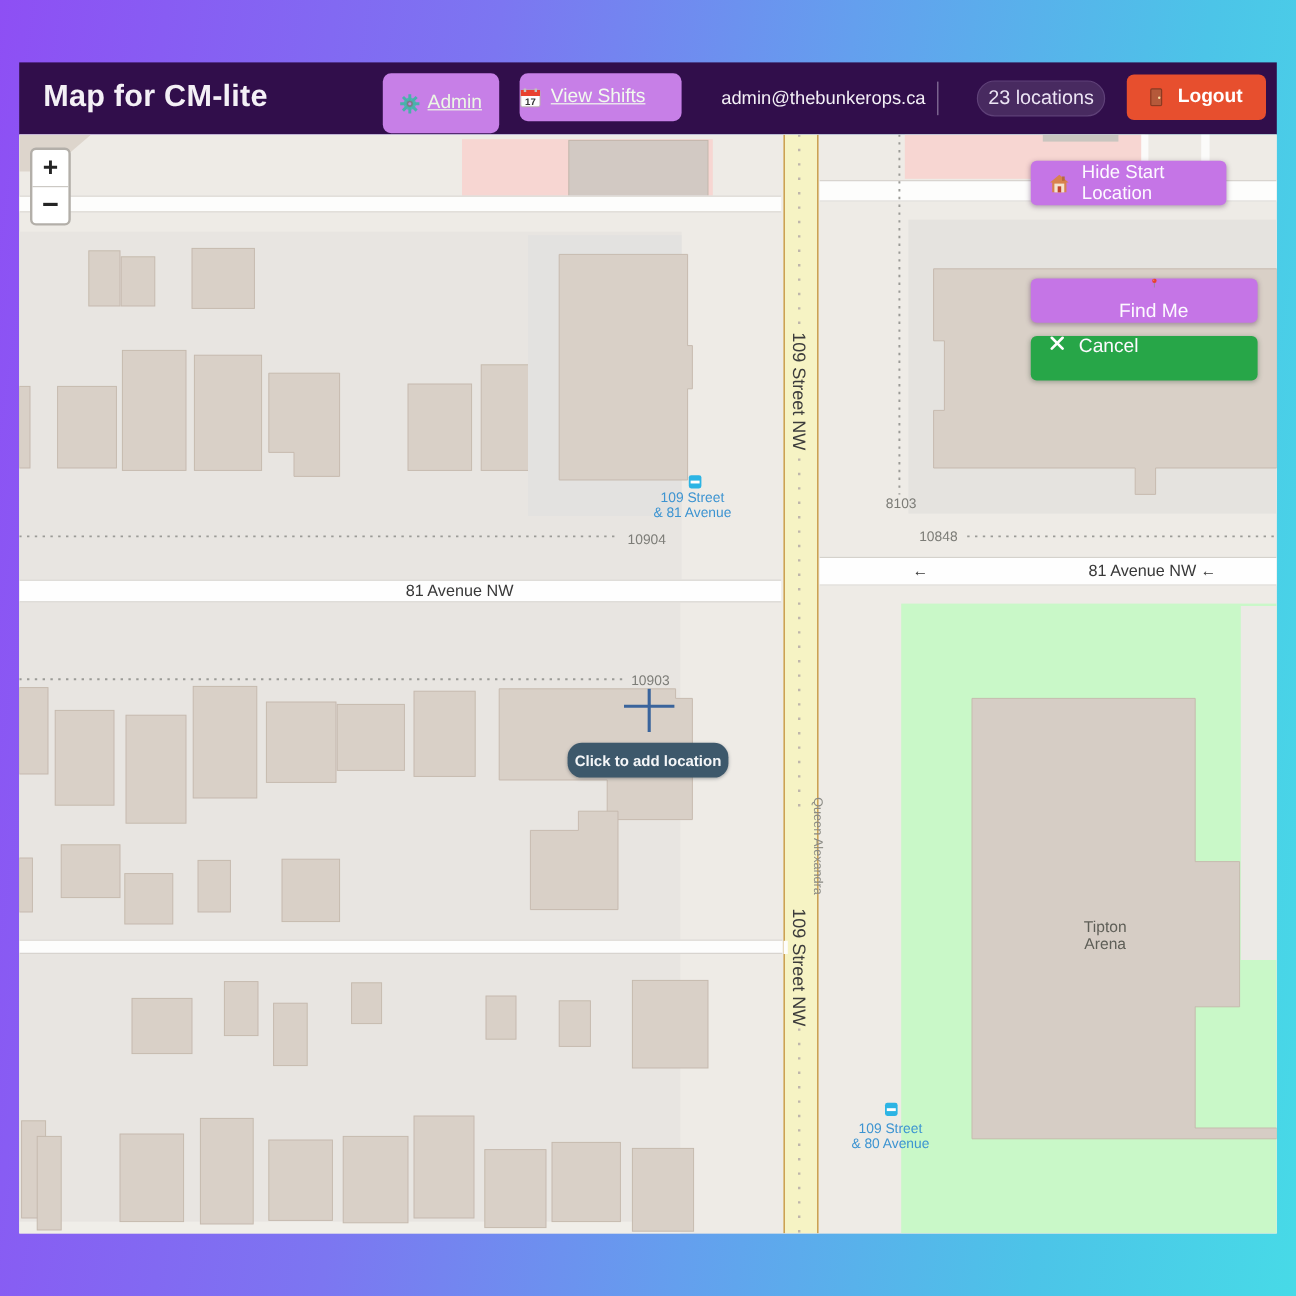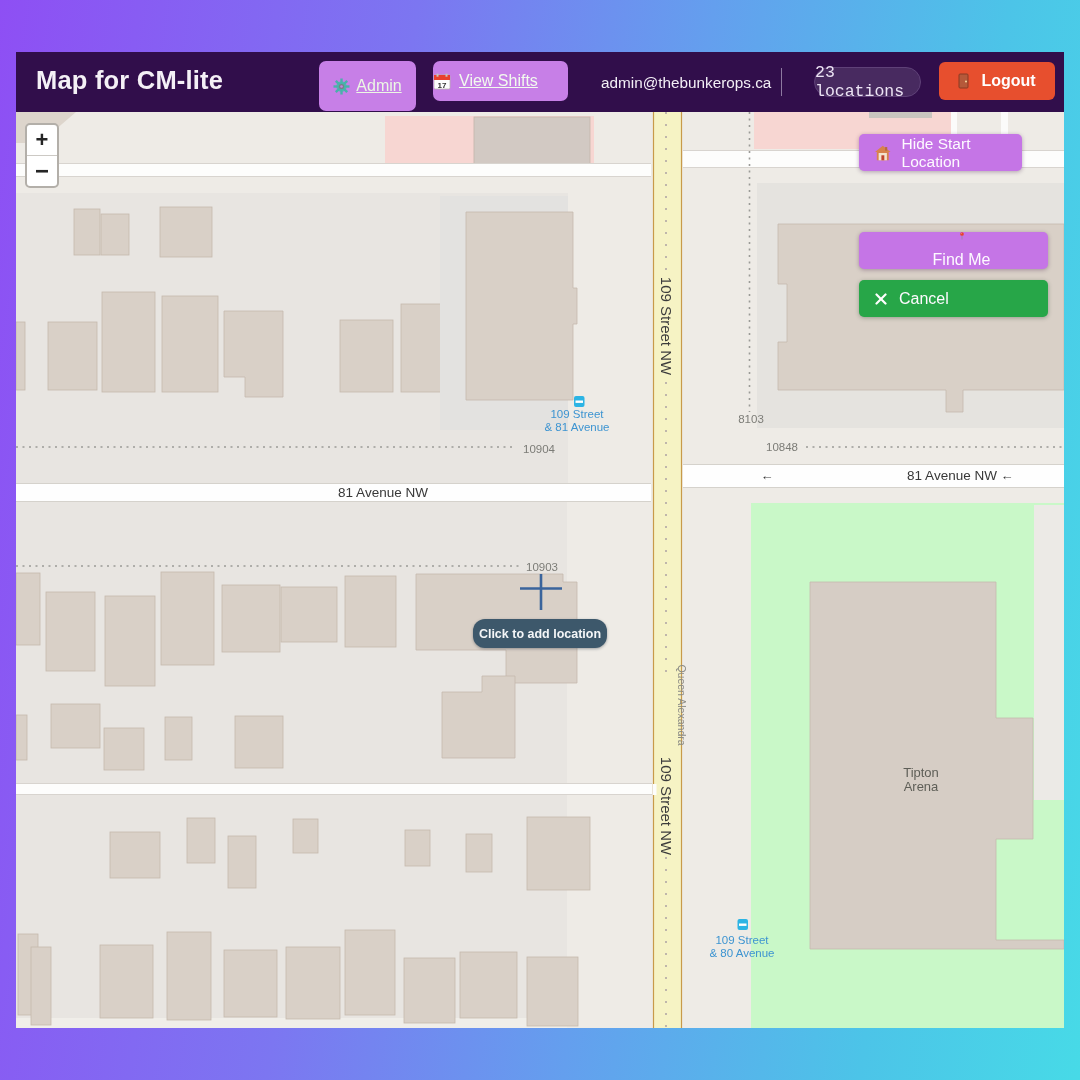--- a/index.html
+++ b/index.html
@@ -38,21 +38,21 @@
       <rect x="12.5" y="0.7" width="2" height="3" fill="#c6c2bc"></rect>
       <text x="9" y="14.6" font-size="8" font-weight="bold" fill="#333" text-anchor="middle">17</text>
     </svg>
   <span style="color:#f2fbee;font-size:16px;text-decoration:underline;">View Shifts</span>
 </div>
 
 <div class="abs" style="left:601px;top:74px;color:#f3eff6;font-size:15.3px;">admin@thebunkerops.ca</div>
 
 <div class="abs" style="left:781px;top:68px;width:1px;height:28px;background:#8d799e;background:#8d79a0;"></div>
 
-<div class="abs" style="left:814px;top:67px;width:105px;height:28px;background:#482a60;border:1px solid #5f4178;border-radius:15px;display:flex;align-items:center;justify-content:center;font-family:Liberation Mono, monospace;">
+<div class="abs" style="left:814px;top:67px;width:105px;height:28px;background:#482a60;border:1px solid #5f4178;border-radius:15px;display:flex;align-items:center;justify-content:center;">
   <span style="color:#ece4f4;font-size:16.5px;">23 locations</span>
 </div>
 
 <div class="abs" style="left:939px;top:62px;width:116px;height:38px;background:#e74f2e;border-radius:6px;display:flex;align-items:center;justify-content:center;gap:10px;">
   <svg width="13" height="16" viewBox="0 0 13 16">
       <rect x="1" y="1" width="9" height="14" rx="1" fill="#b5593a" stroke="#8a3a22" stroke-width="1"></rect>
       <circle cx="8" cy="8.5" r="1" fill="#f7d9a0"></circle>
     </svg>
   <span style="color:#ffffff;font-size:16px;font-weight:bold;">Logout</span>
 </div>
@@ -263,21 +263,21 @@
 
 <div class="abs" style="left:843px;top:120px;width:189px;height:37px;background:#c575e6;border-radius:5px;box-shadow:0 1px 4px rgba(60,20,70,0.35);display:flex;align-items:center;padding-left:16px;box-sizing:border-box;gap:11px;flex-direction:column;">
   <svg width="12" height="20" viewBox="0 0 12 20">
         <circle cx="6" cy="5" r="4.6" fill="#e8422c"></circle>
         <circle cx="4.4" cy="3.6" r="1.4" fill="#f08a77"></circle>
         <line x1="6" y1="9.5" x2="6" y2="19" stroke="#8a8f96" stroke-width="1.6"></line>
       </svg>
   <span style="color:#fdfaff;font-size:16px;">Find Me</span>
 </div>
 
-<div class="abs" style="left:843px;top:168px;width:189px;height:37px;background:#27a648;border-radius:5px;box-shadow:0 1px 4px rgba(30,60,35,0.35);display:flex;align-items:center;padding-left:16px;box-sizing:border-box;gap:12px;">
+<div class="abs" style="left:843px;top:168px;width:189px;height:37px;background:#27a648;border-radius:5px;box-shadow:0 1px 4px rgba(30,60,35,0.35);display:flex;align-items:flex-start;padding-left:16px;box-sizing:border-box;gap:12px;">
   <svg width="12" height="12" viewBox="0 0 12 12">
         <g stroke="#ffffff" stroke-width="2.2" stroke-linecap="round">
           <line x1="1.5" y1="1.5" x2="10.5" y2="10.5"></line>
           <line x1="10.5" y1="1.5" x2="1.5" y2="10.5"></line>
         </g>
       </svg>
   <span style="color:#fdfaff;font-size:16px;">Cancel</span>
 </div>
 
 </div>

